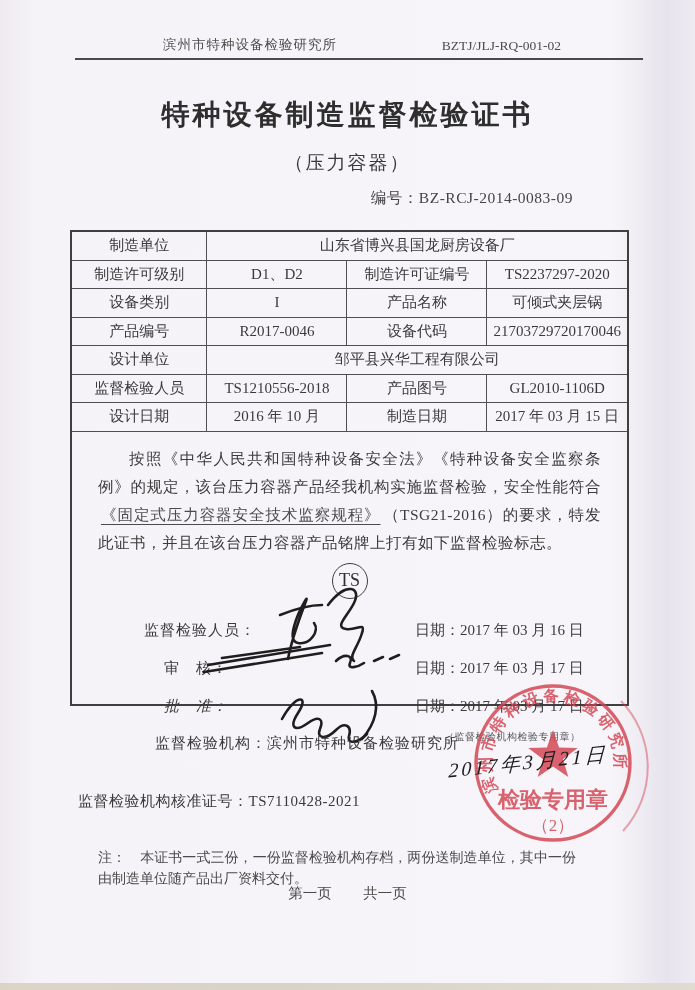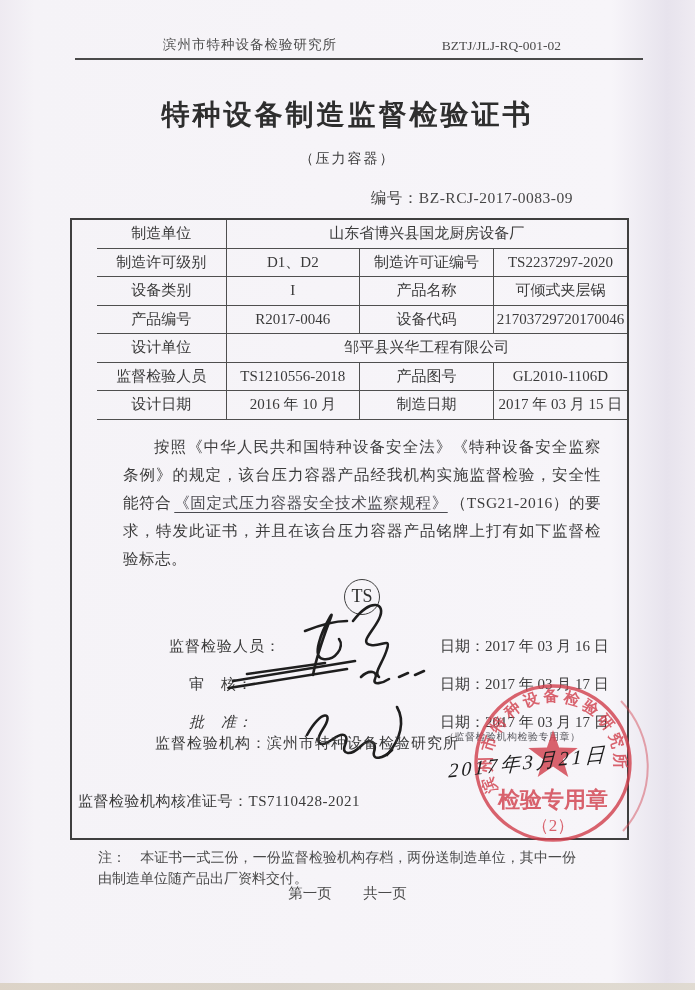--- a/index.html
+++ b/index.html
@@ -25,30 +25,30 @@
   }
   .hdr .l{padding-left:88px;letter-spacing:1px;}
   .hdr .r{padding-right:82px;font-family:"Liberation Serif",serif;}
   
   .title{
     position:absolute;left:0;right:0;top:96px;text-align:center;
     font-size:28px;font-weight:bold;letter-spacing:3px;color:#2e2e2e;
   }
   .subtitle{
     position:absolute;left:0;right:0;top:150px;text-align:center;
-    font-size:14px;letter-spacing:2px;color:#3a3a3a;
+    font-size:19px;letter-spacing:2px;color:#3a3a3a;
   }
   .certno{
     position:absolute;right:122px;top:188px;
     font-size:15.5px;color:#454545;letter-spacing:.5px;
   }
   
   .box{
-    position:absolute;left:70px;top:218px;width:559px;height:622px;
-    border:2px solid #3f3f3f;box-sizing:border-box;background:transparent;padding-left:25px;
+    position:absolute;left:70px;top:230px;width:559px;height:476px;
+    border:2px solid #3f3f3f;box-sizing:border-box;background:transparent;
   }
   table.grid{border-collapse:collapse;width:100%;table-layout:fixed;}
   table.grid td{
     border:1px solid #4f4f4f;height:27.5px;text-align:center;
     font-size:15px;color:#3a3a3a;padding:0 2px;overflow:hidden;white-space:nowrap;
   }
   table.grid tr td:first-child{border-left:none;}
   table.grid tr td:last-child{border-right:none;}
   table.grid tr:first-child td{border-top:none;}
   .c1{width:23.5%;} .c2{width:22.5%;} .c3{width:22.5%;} .c4{width:31.5%;}
@@ -100,21 +100,21 @@
 
 <div class="page">
 
   <div class="hdr">
     <span class="l">滨州市特种设备检验研究所</span>
     <span class="r">BZTJ/JLJ-RQ-001-02</span>
   </div>
 
   <div class="title">特种设备制造监督检验证书</div>
   <div class="subtitle">（压力容器）</div>
-  <div class="certno">编号：BZ-RCJ-2017-0083-09</div>
+  <div class="certno">编号：BZ-RCJ-2014-0083-09</div>
 
   <div class="box">
     <table class="grid">
       <tbody>
           <tr>
         <td class="c1">制造单位</td>
         <td colspan="3">山东省博兴县国龙厨房设备厂</td>
       </tr>
       <tr>
         <td class="c1">制造许可级别</td>

